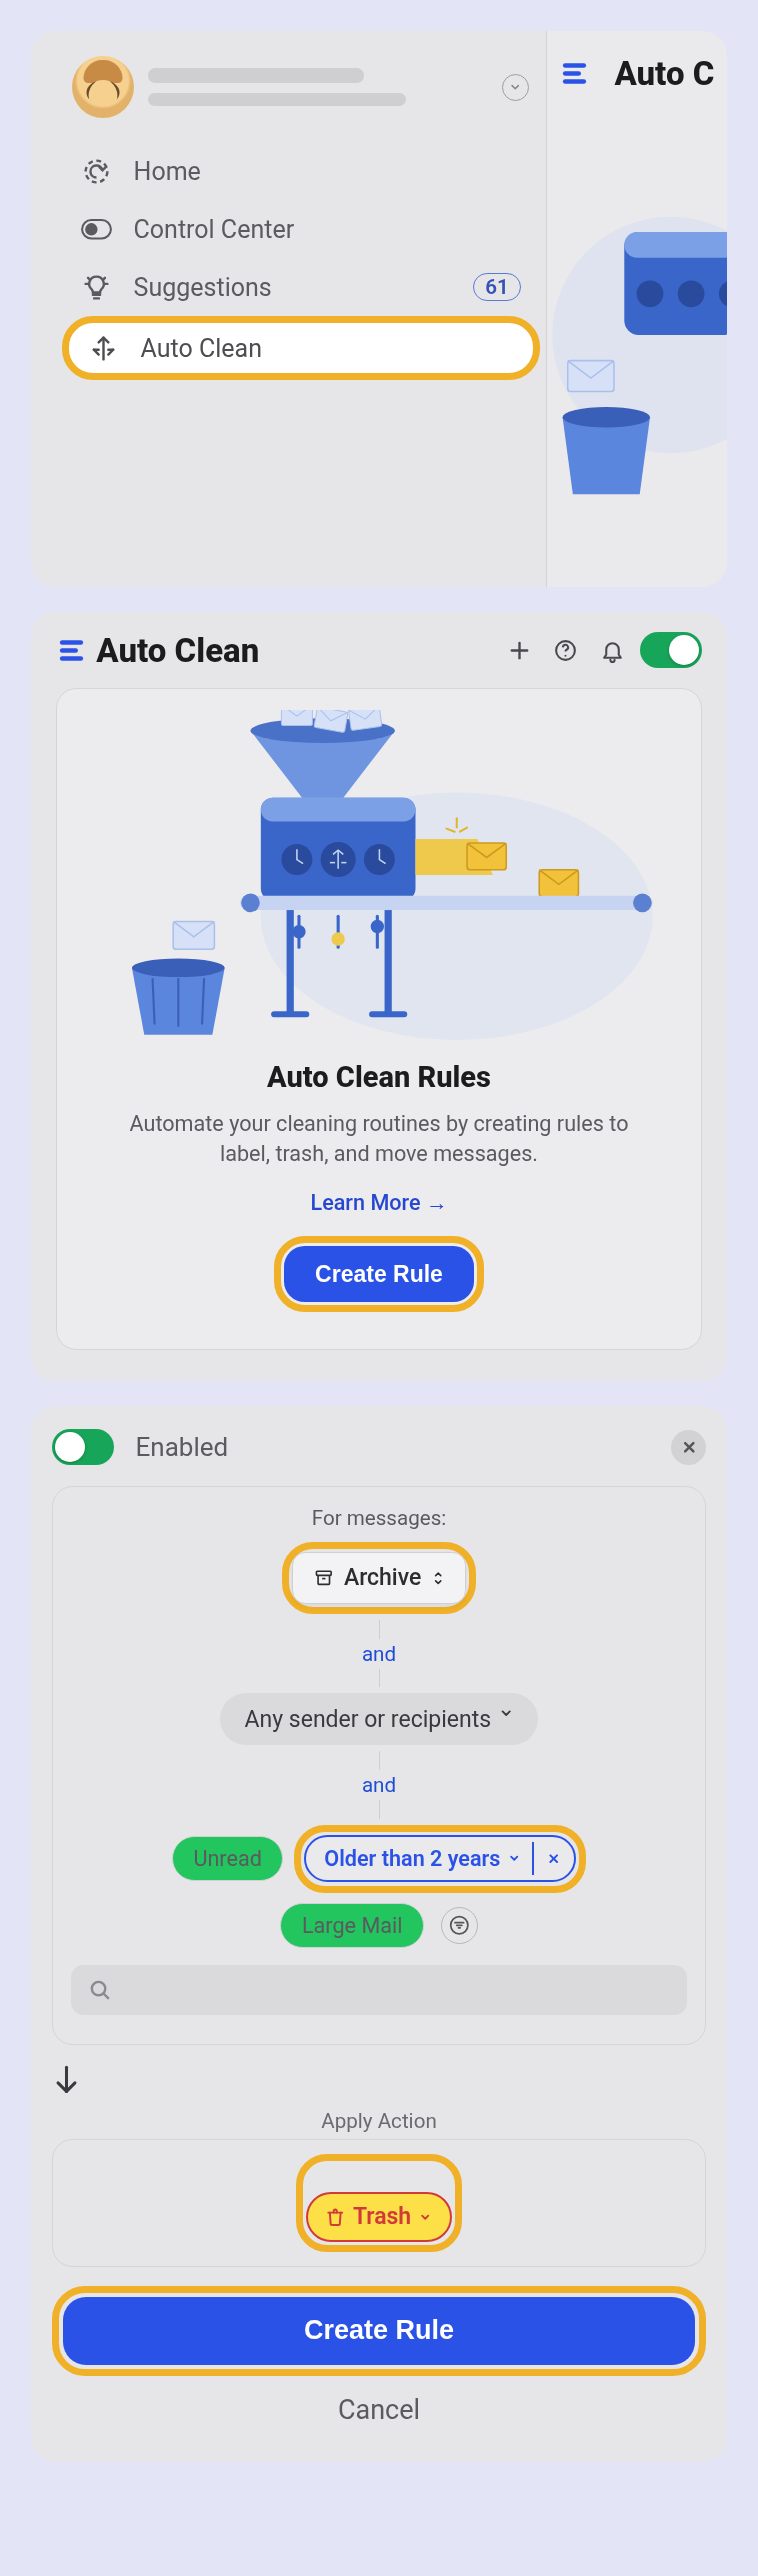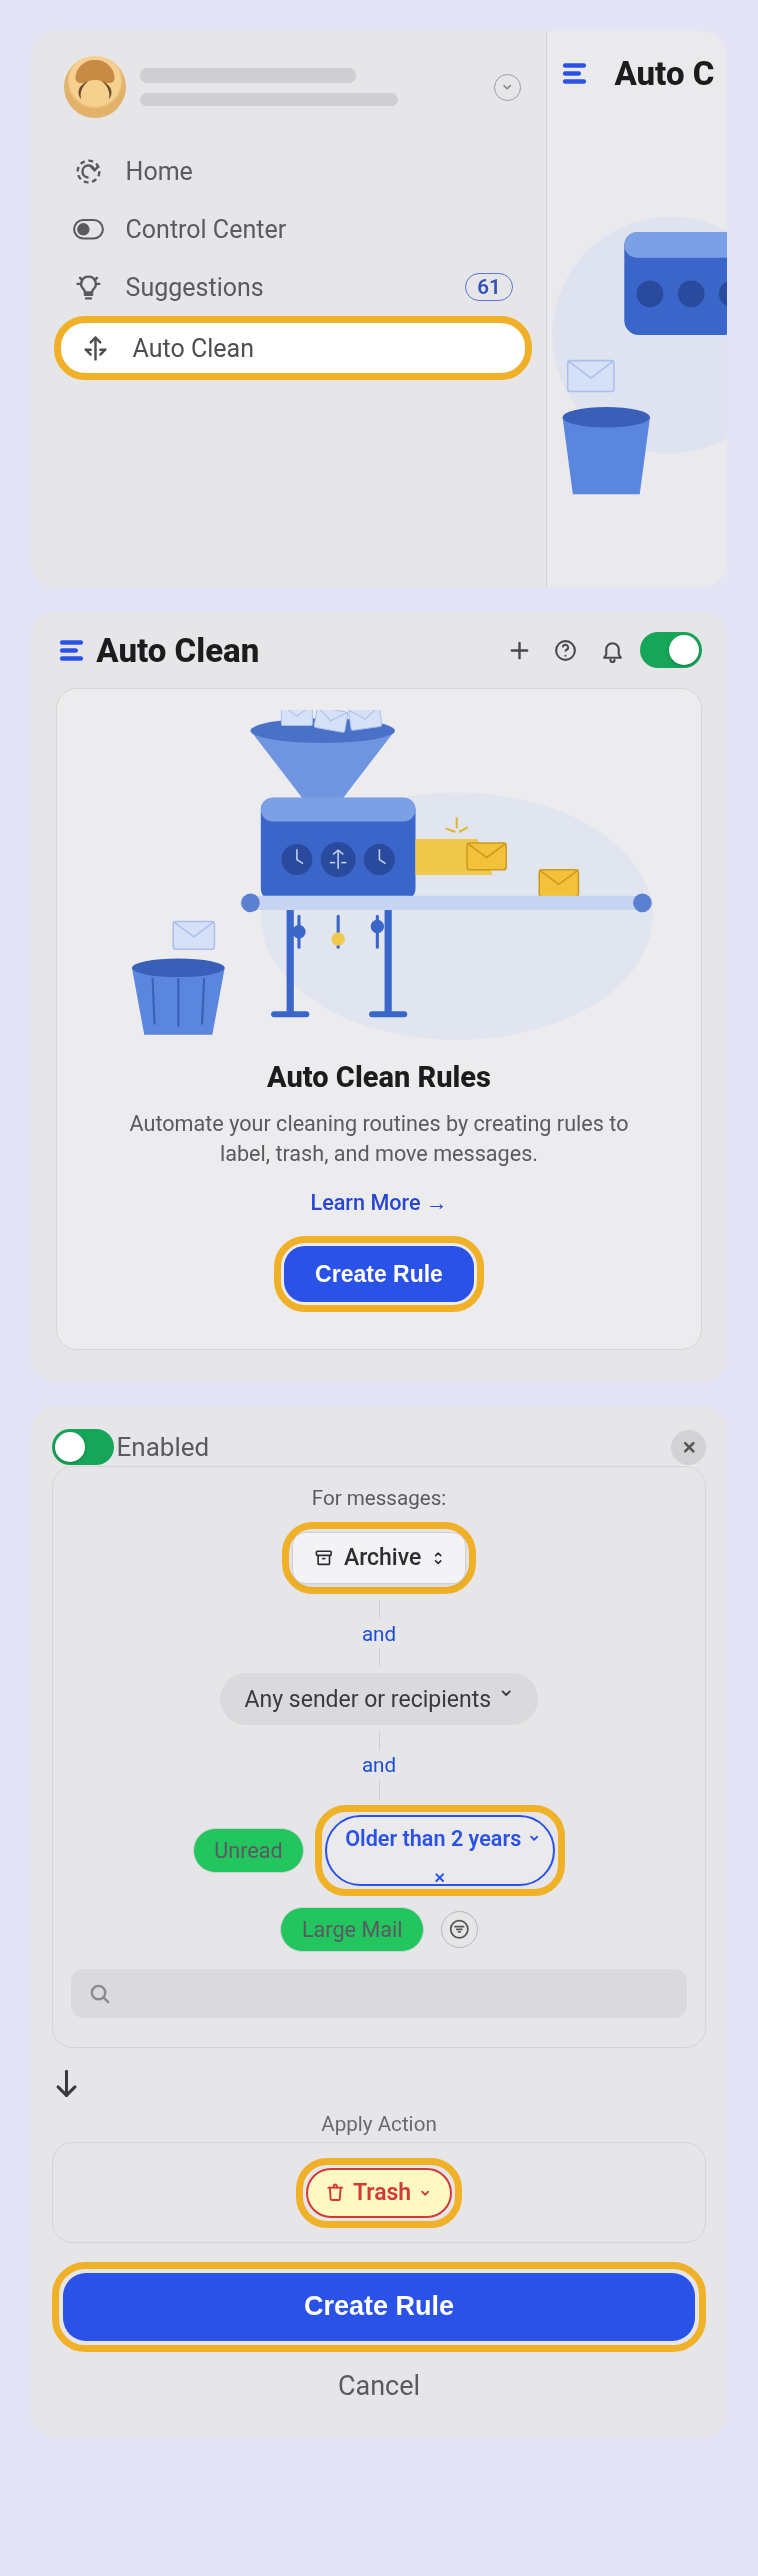--- a/index.html
+++ b/index.html
@@ -14,21 +14,21 @@
     border-radius: 25px;
     overflow: hidden;
     position: relative;
     margin-bottom: 25px;
   }
 
   
   .p1 { height: 556px; }
   .p1-sidebar {
     position: absolute;
-    left: 4px; top: 0;
+    left: 12px; top: 0;
     width: 515px;
     padding: 25px 0 0 0;
   }
   .p1-profile {
     display: flex; align-items: center; gap: 14.4px;
     padding: 0 29px 25px 29px;
   }
   .avatar {
     width: 62px; height: 62px; border-radius: 50%;
     background: radial-gradient(circle at 50% 40%, #f6d08f 0 52%, #e2b26a 58%);
@@ -131,21 +131,21 @@
     display: inline-block;
     border: 7.2px solid #f0b027; border-radius: 31px; padding: 3.1px;
   }
   .cr-btn {
     background: #2b52e6; color: #fff; font-size: 23px; font-weight: 700;
     padding: 14.4px 31px; border-radius: 20.6px; border: none;
   }
 
   
   .p3 { padding: 23px 20.6px 31px 20.6px; }
-  .p3-head { display:flex; align-items:center; gap: 3px; margin-bottom: 1px; }
+  .p3-head { display:flex; align-items:center; gap: 22px; margin-bottom: 21px; }
   .toggle-on2 {
     width: 62px; height: 36px; background: #17a559; border-radius: 36px; position: relative;
   }
   .toggle-on2::after {
     content:""; position:absolute; left:3.1px; top:3.1px;
     width:30px; height:30px; border-radius:50%; background:#fff;
     box-shadow: 0 1px 3.1px rgba(0,0,0,.25);
   }
   .enabled-label { font-size: 26px; color: #5a5a60; flex:1; }
   .close-x {
@@ -175,21 +175,21 @@
   }
   .chips-row { display:flex; justify-content:center; align-items:center; gap: 10.3px; flex-wrap: wrap; margin-bottom: 10.3px; }
   .chip {
     background: #22c55e; border: 1px solid #d2d2d5; border-radius: 515px;
     padding: 9.3px 20.6px; font-size: 21.6px; color: #5a5a60;
   }
   .older-wrap { display:inline-flex; border: 7.2px solid #f0b027; border-radius: 31px; padding: 3.1px; align-items:center; }
   .older-pill {
     border: 2.1px solid #2b52e6; border-radius: 515px; background: #eaeaed;
     display: inline-flex; align-items: center;
-    font-size: 21.6px; color: #2b52e6; font-weight: 600; flex-direction: column;
+    font-size: 21.6px; color: #2b52e6; font-weight: 600;
   }
   .older-pill .main { padding: 9.3px 12.4px 9.3px 18.5px; display:flex; align-items:center; gap:7.2px; }
   .older-pill .sep { width: 1.5px; align-self: stretch; background: #2b52e6; margin: 5.2px 0; }
   .older-pill .x { padding: 0 13.4px; font-size: 20.6px; }
   .filter-round {
     width: 37px; height: 37px; border-radius: 50%; border: 1.5px solid #b8b8bc;
     display:flex; align-items:center; justify-content:center; color:#555;
     margin-left: 6.2px;
   }
   .search-row {
@@ -198,23 +198,23 @@
     padding: 13.4px 16.5px; display:flex; align-items:center; gap: 12.4px;
     font-size: 23px; color: #8a8a90;
   }
   .arrow-down { text-align:center; font-size: 35px; color: #3a3a3e; margin: 18.5px 0 10.3px 0; }
   .apply-lbl { text-align:center; font-size: 20.6px; color: #6a6a6f; margin-bottom: 6.2px; }
   .action-card {
     border: 1px solid #d5d5d8; border-radius: 20.6px; padding: 14.4px;
     text-align:center; margin-bottom: 18.5px;
   }
   .trash-pill {
-    border: 2.6px solid #d23a3a; border-radius: 515px; background: #fef9c3;
+    border: 2.6px solid #d23a3a; border-radius: 515px; background: #fde047;
     display: inline-flex; align-items:center; gap: 8.2px;
-    padding: 9.3px 18.5px; font-size: 23px; color: #d23a3a; font-weight: 600;
+    padding: 9.3px 18.5px; font-size: 23px; color: #d23a3a; font-weight: 600; margin-top: 28px;
   }
   .big-hl { border: 7.2px solid #f0b027; border-radius: 33px; padding: 4.1px; margin-bottom: 14.4px; }
   .big-cr {
     background: #2b52e6; color:#fff; font-size: 27px; font-weight: 700;
     width: 100%; padding: 18.5px; border-radius: 23px; border:none;
   }
   .cancel { text-align:center; font-size: 27px; color: #5a5a60; padding: 4.1px; }
 
   
   svg { display:block; }

